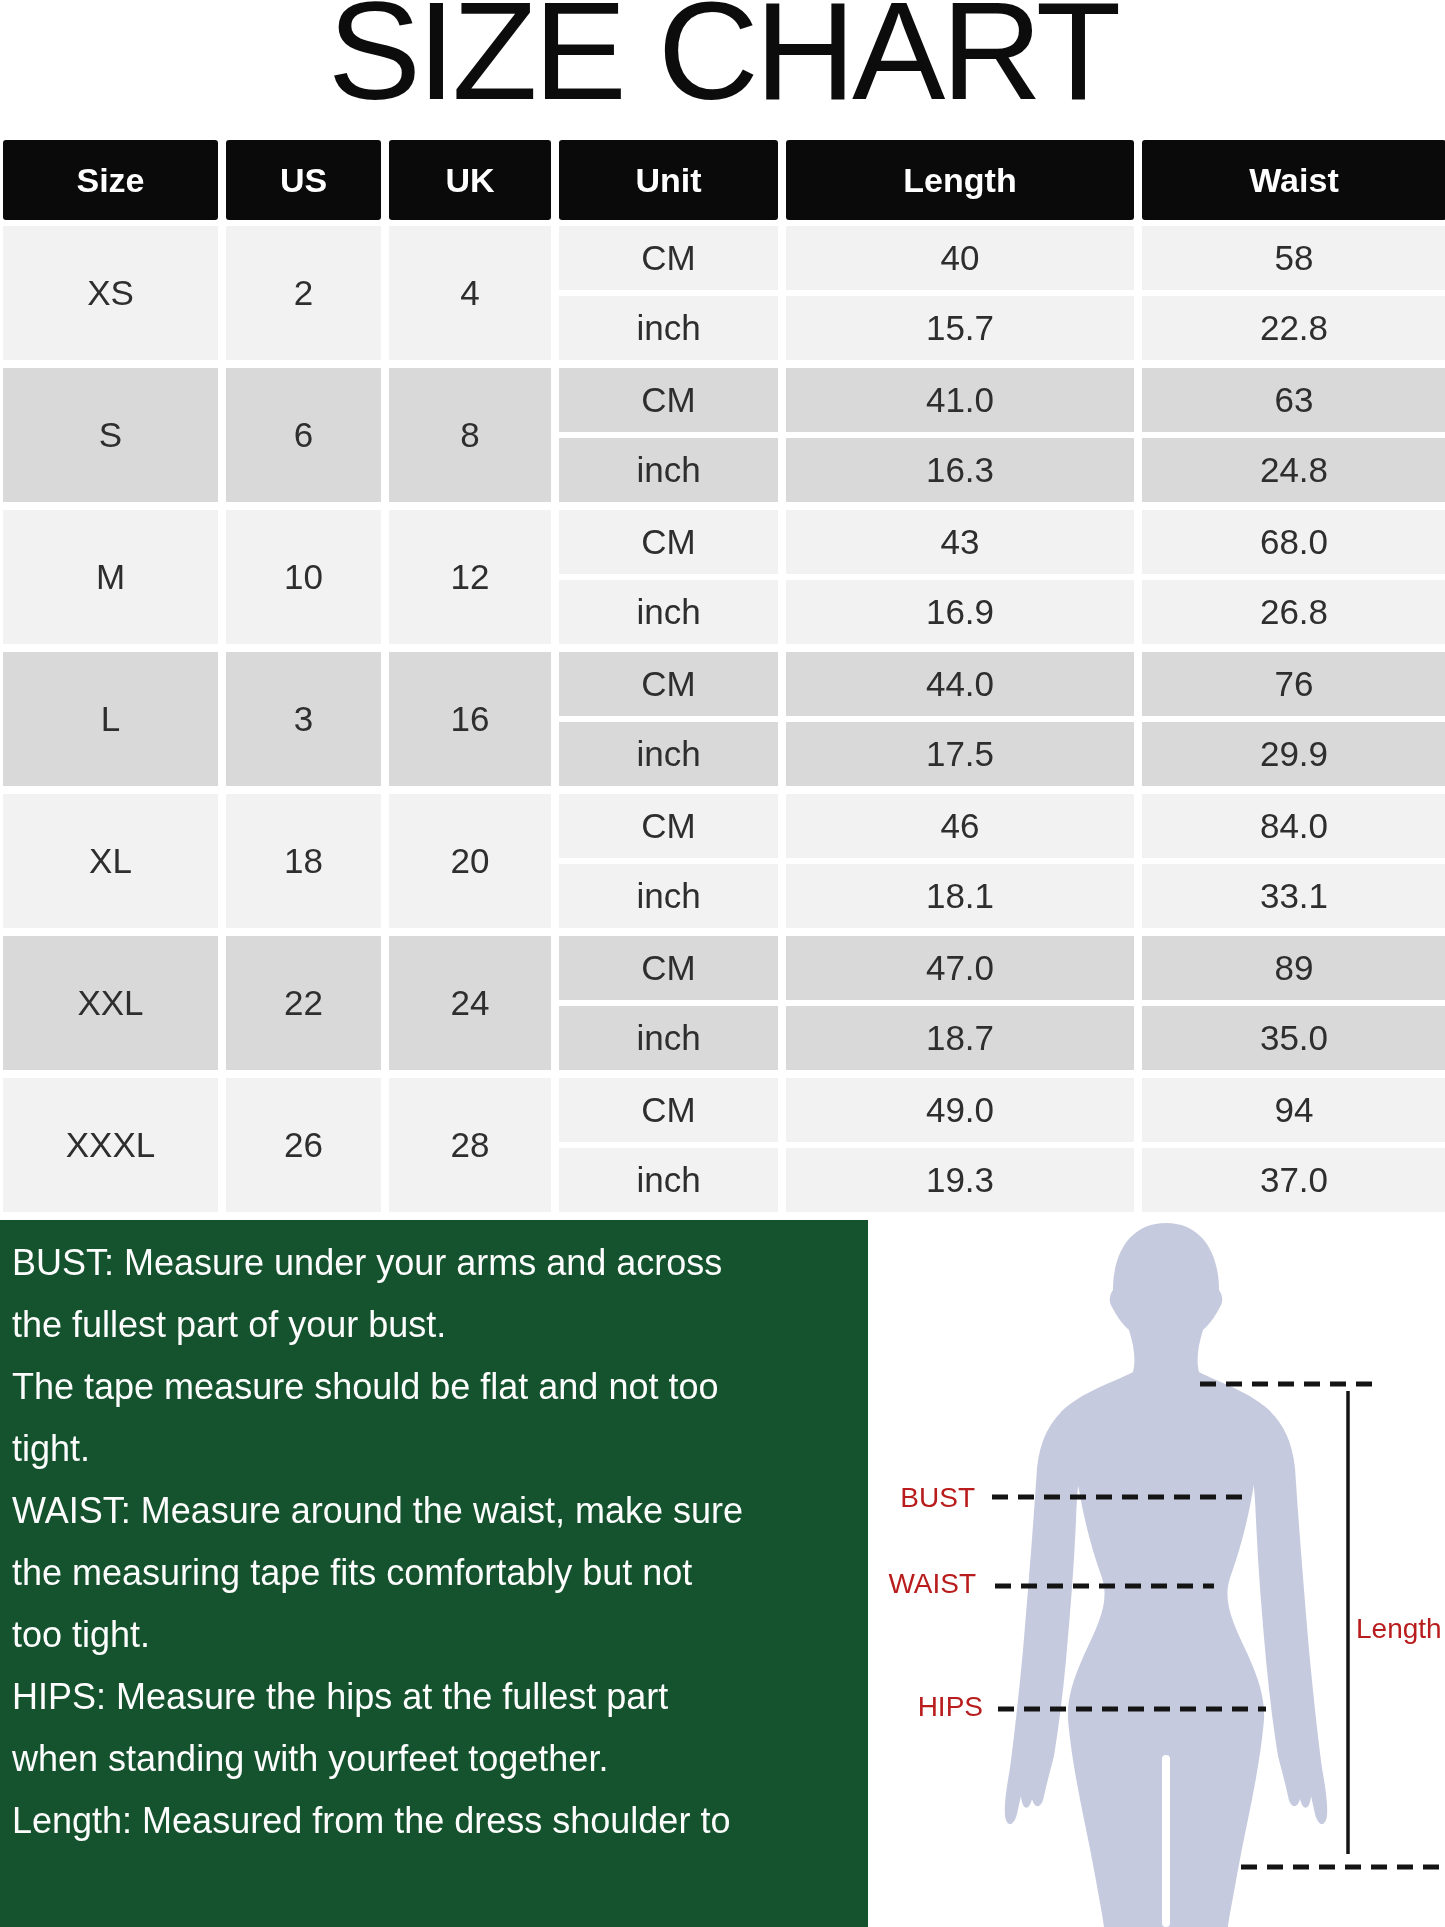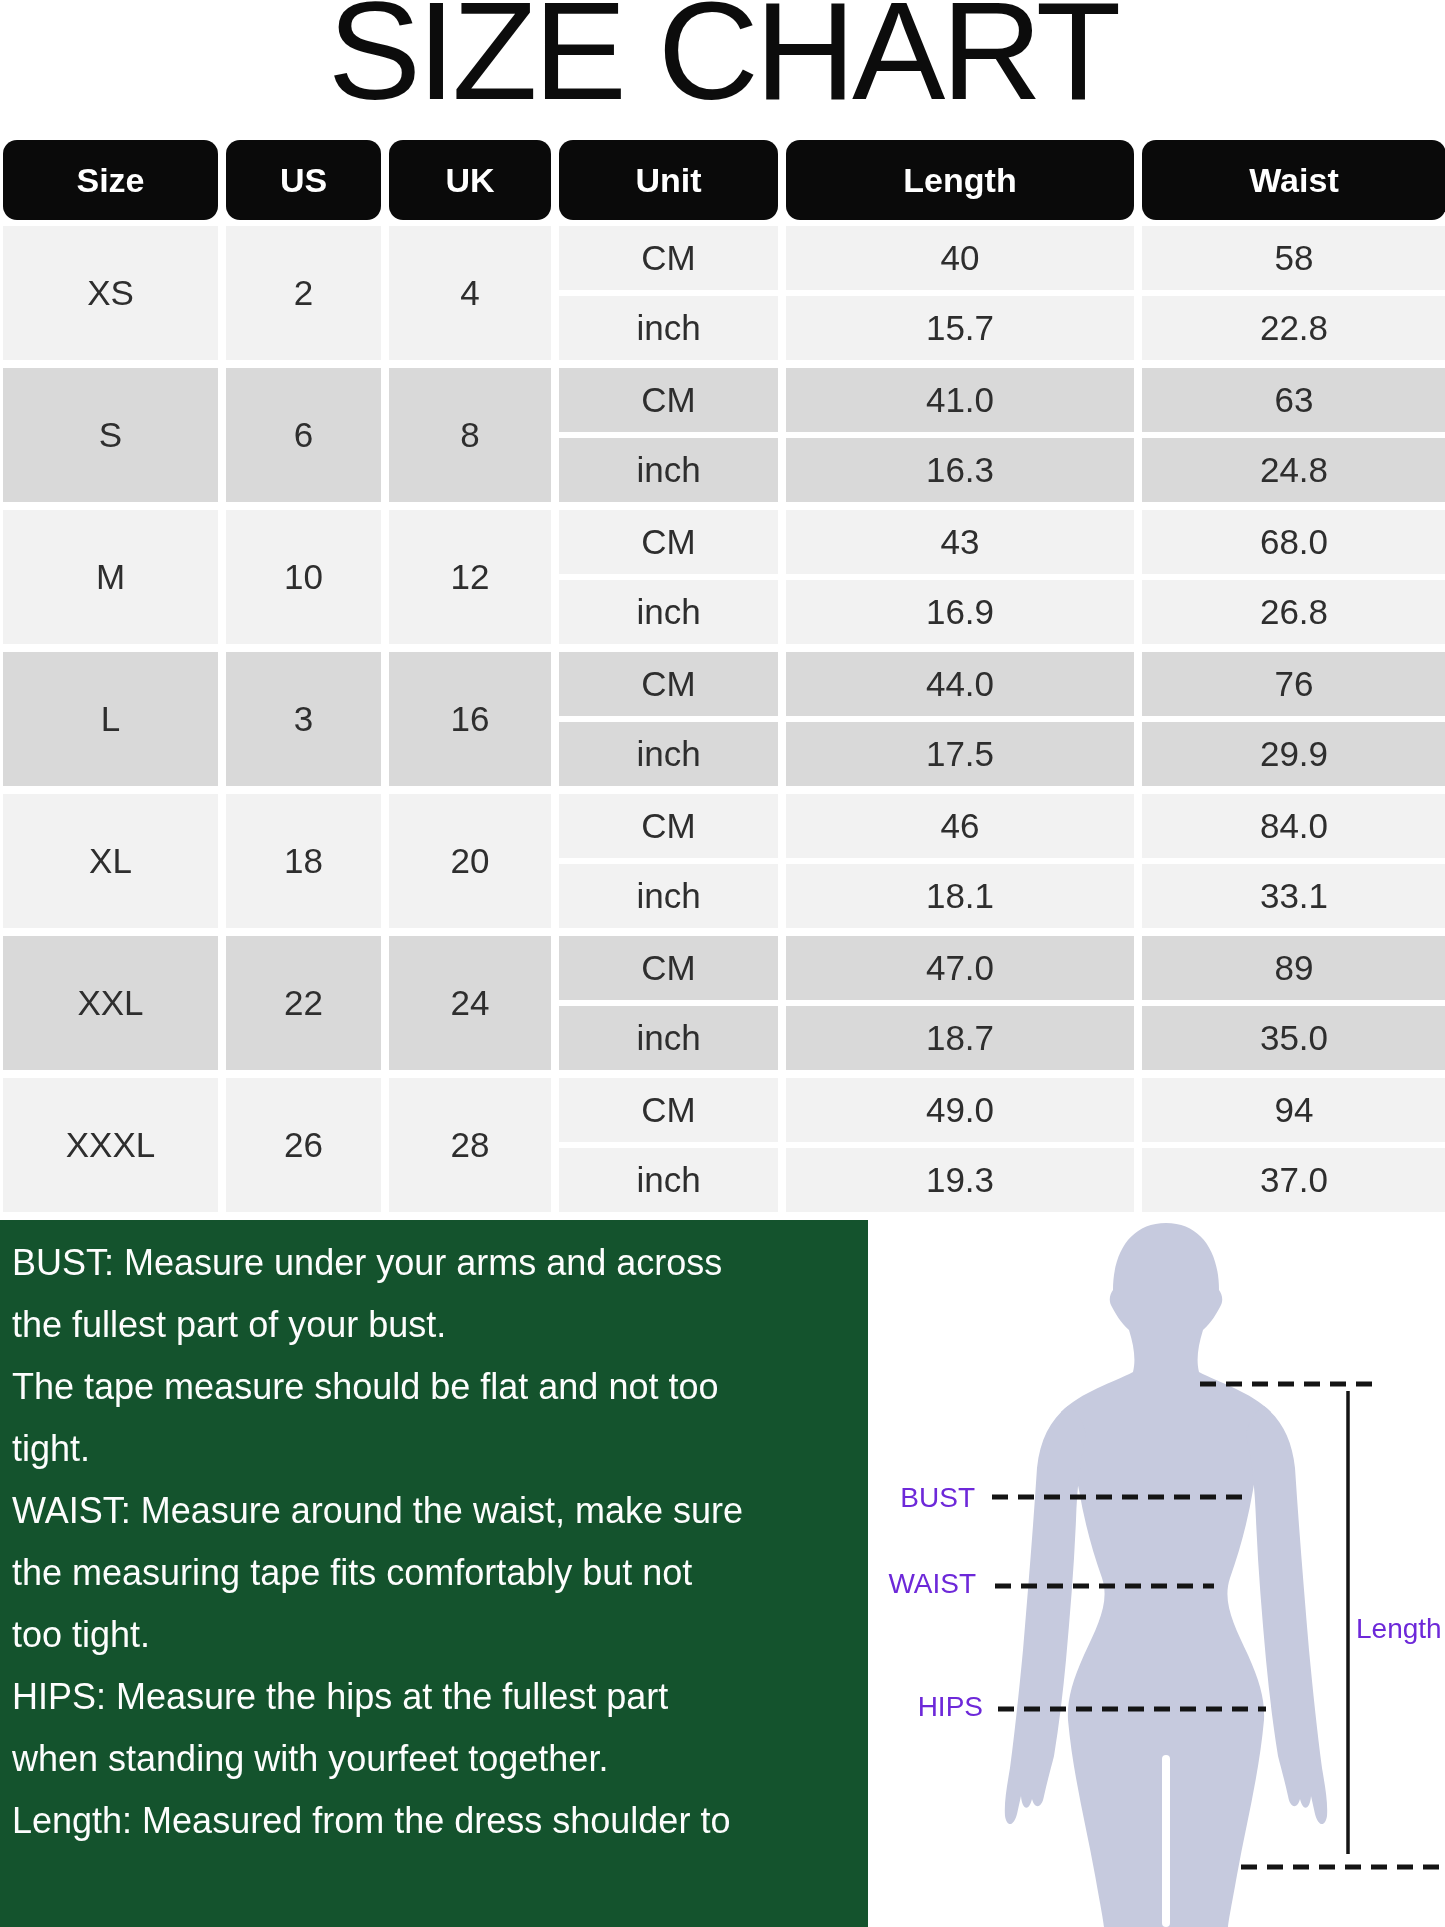--- a/index.html
+++ b/index.html
@@ -16,37 +16,37 @@
   .size-table{position:absolute;left:3px;top:140px;width:1439px;}
   .trow{display:grid;
         grid-template-columns:215px 155px 162px 219px 348px 304px;
         grid-template-rows:64px 64px;
         column-gap:8px;row-gap:6px;margin-bottom:8px;}
   .trow.header{grid-template-rows:80px;margin-bottom:6px;}
   .cell{display:flex;align-items:center;justify-content:center;
         font-size:35px;color:#2e2e2e;background:#f2f2f2;}
   .trow.alt .cell{background:#d9d9d9;}
   .trow.header .cell{background:#0a0a0a;color:#ffffff;font-weight:700;
-                     font-size:34px;border-radius:14px;}
+                     font-size:34px;border-radius:3px;}
   .c1{grid-column:1}.c2{grid-column:2}.c3{grid-column:3}
   .c4{grid-column:4}.c5{grid-column:5}.c6{grid-column:6}
   .r1{grid-row:1}.r2{grid-row:2}
   .span2{grid-row:1 / 3;}
 
   
   .instructions{position:absolute;left:0;top:1220px;width:868px;height:707px;
                 background:#14532d;color:#fdfdfd;box-sizing:border-box;
                 padding:12px 0 0 12px;}
   .instructions .line{font-size:36px;line-height:62px;white-space:nowrap;}
 
   
   .diagram{position:absolute;left:868px;top:1220px;width:577px;height:707px;
            background:#ffffff;}
   .diagram svg{position:absolute;left:0;top:0;}
-  .diag-label{position:absolute;color:#6d28d9;font-size:28px;line-height:34px;
+  .diag-label{position:absolute;color:#b91c1c;font-size:28px;line-height:34px;
               text-align:right;white-space:nowrap;}
   .label-bust{left:0;top:261px;width:107px;}
   .label-waist{left:0;top:347px;width:108px;}
   .label-hips{left:0;top:470px;width:115px;}
   .label-length{left:488px;top:392px;width:90px;text-align:left;}
 </style>
 </head>
 <body>
 
 <div class="page">

